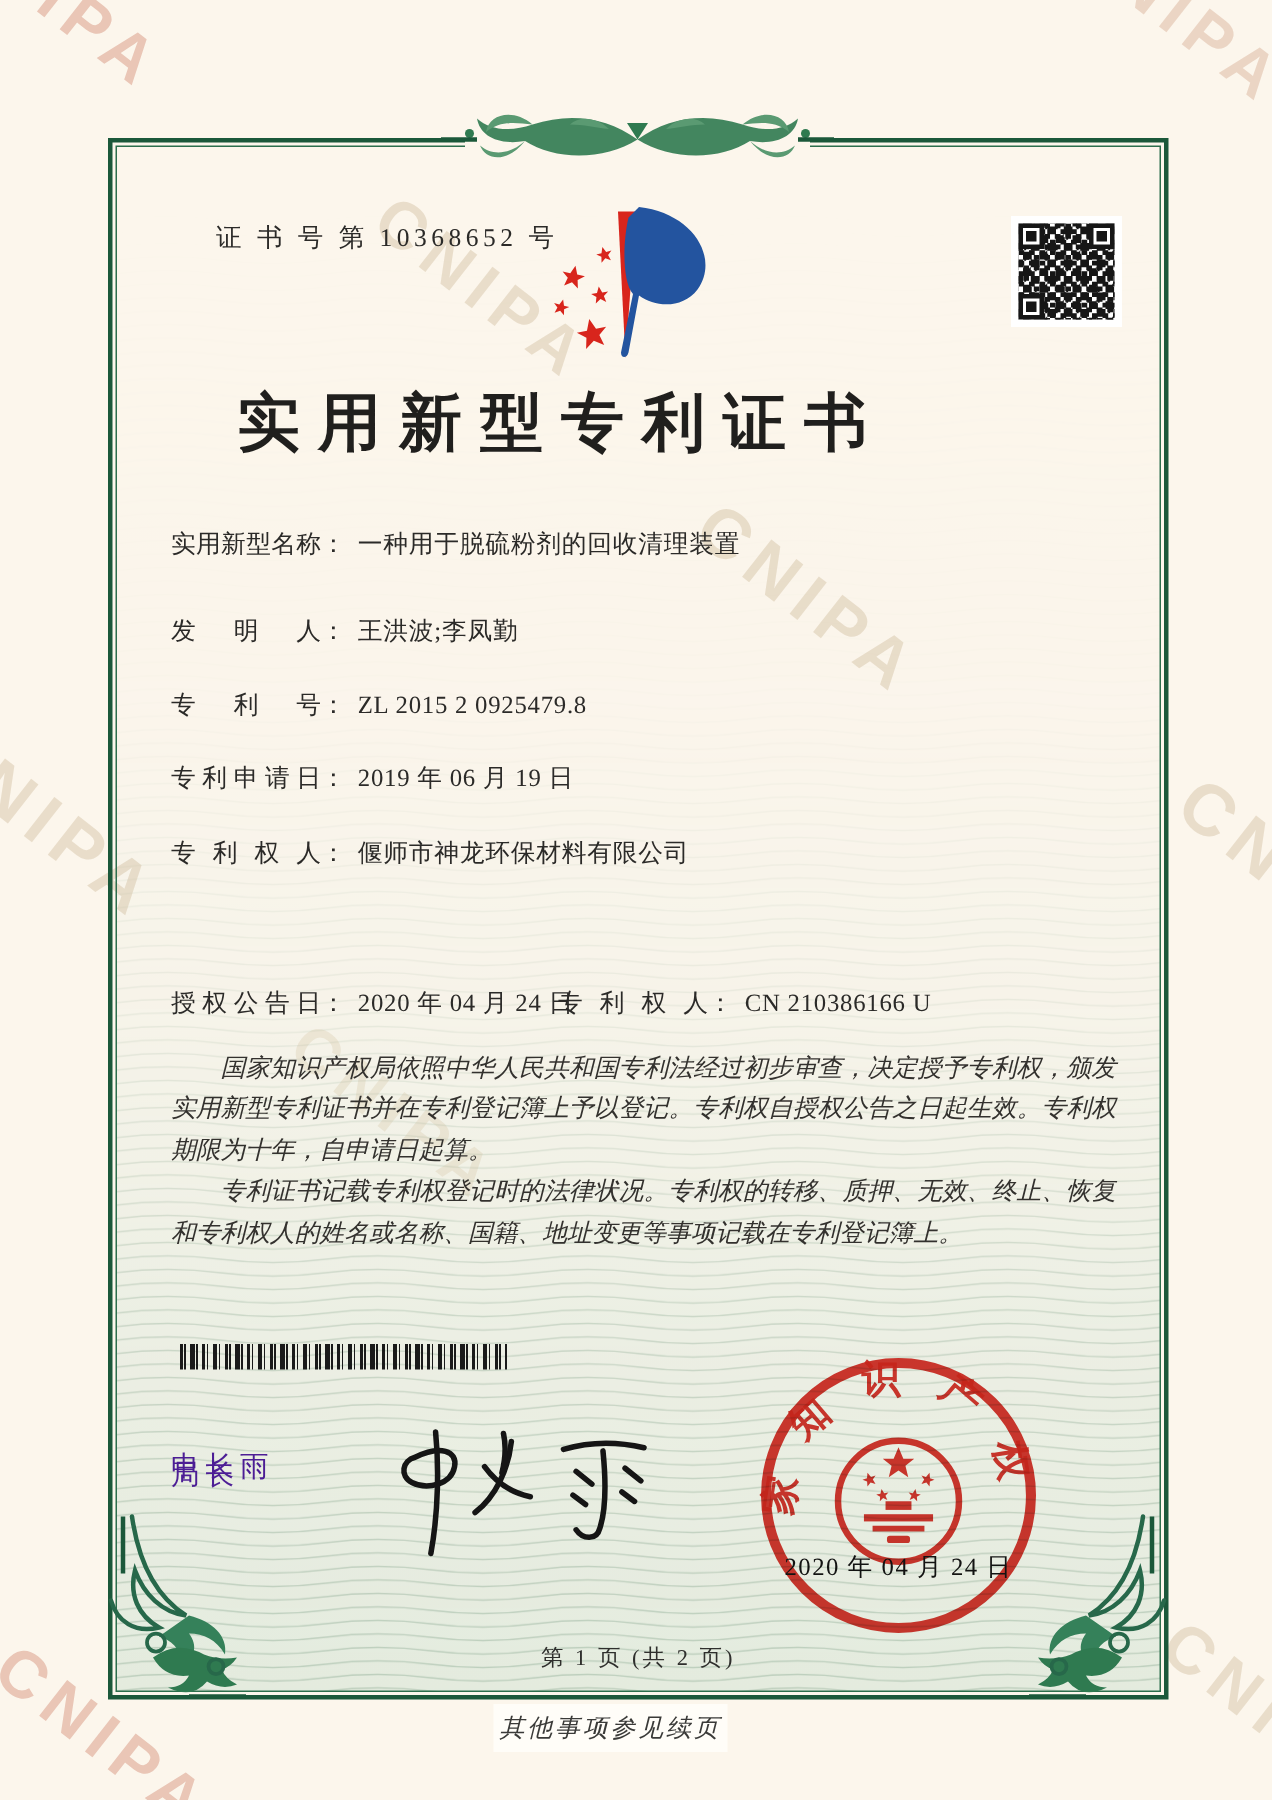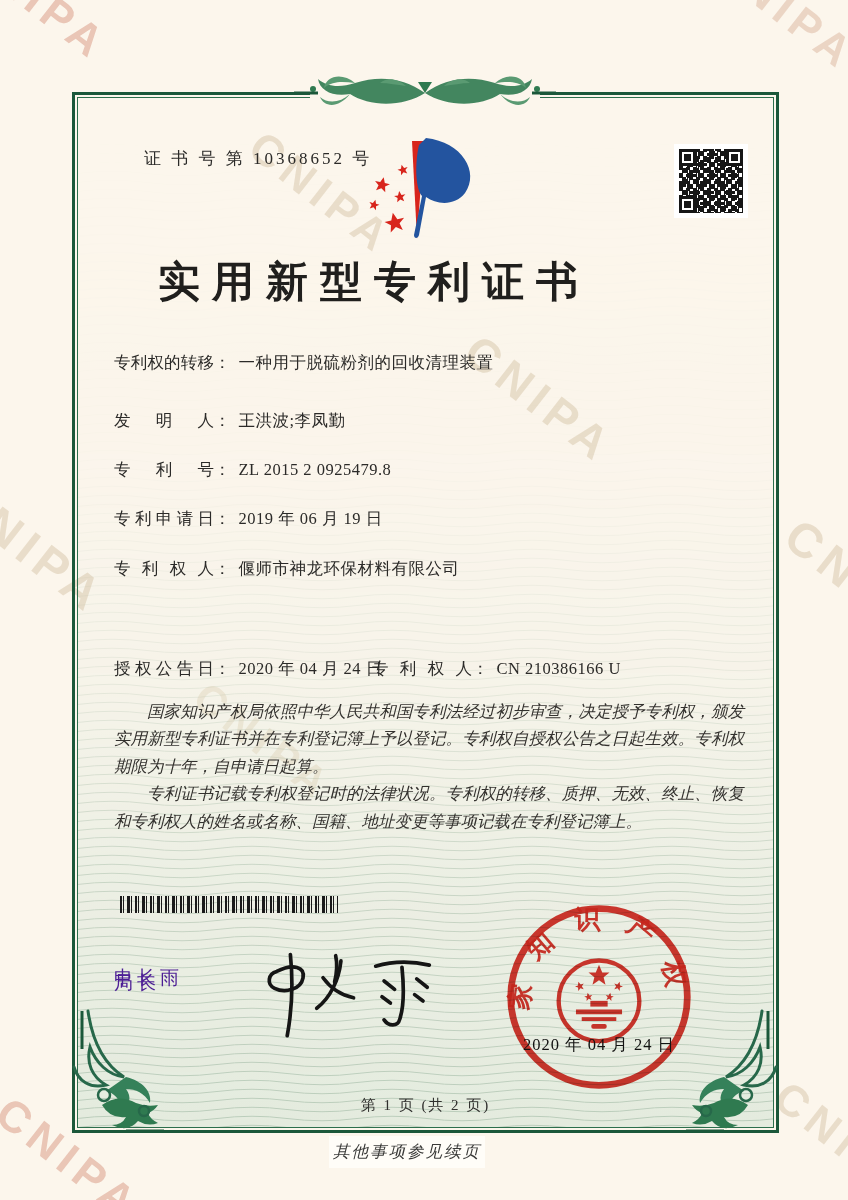--- a/index.html
+++ b/index.html
@@ -205,21 +205,21 @@
   <div class="qr">
     <div class="qr-mod"></div>
     <span class="qr-f qr-f1"></span>
     <span class="qr-f qr-f2"></span>
     <span class="qr-f qr-f3"></span>
   </div>
 
   <div class="title">实用新型专利证书</div>
 
   <div class="row r-name">
-    <span class="f-label">专利权的转移</span><span class="f-colon">：</span><span class="f-value">一种用于脱硫粉剂的回收清理装置</span>
+    <span class="f-label">实用新型名称</span><span class="f-colon">：</span><span class="f-value">一种用于脱硫粉剂的回收清理装置</span>
   </div>
   <div class="row r-invent">
     <span class="f-label">发明人</span><span class="f-colon">：</span><span class="f-value">王洪波;李凤勤</span>
   </div>
   <div class="row r-patno">
     <span class="f-label">专利号</span><span class="f-colon">：</span><span class="f-value">ZL 2015 2 0925479.8</span>
   </div>
   <div class="row r-filing">
     <span class="f-label">专利申请日</span><span class="f-colon">：</span><span class="f-value">2019 年 06 月 19 日</span>
   </div>

